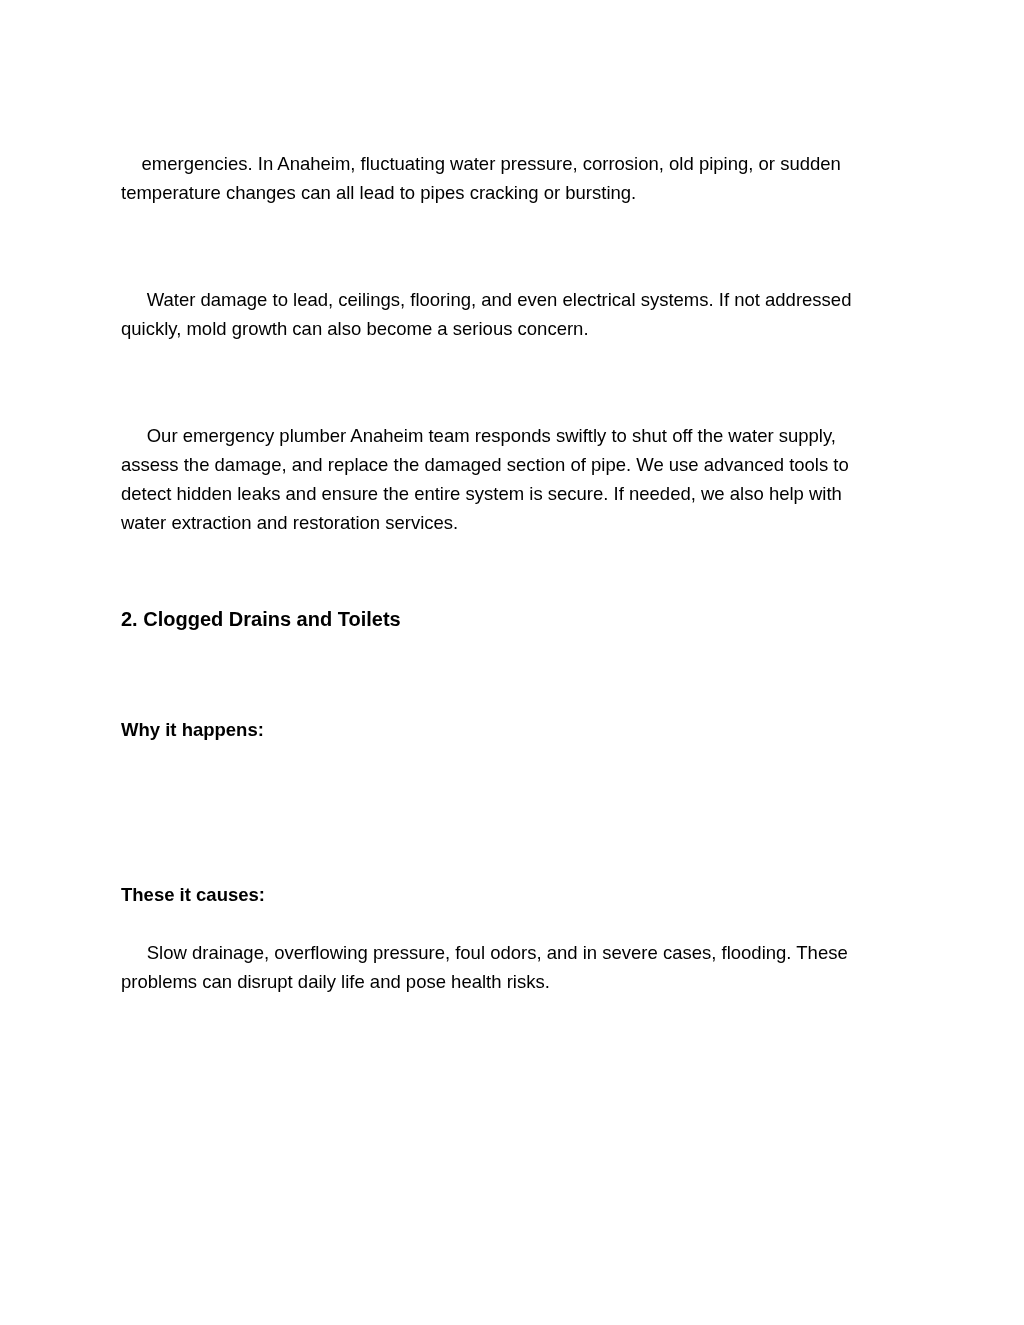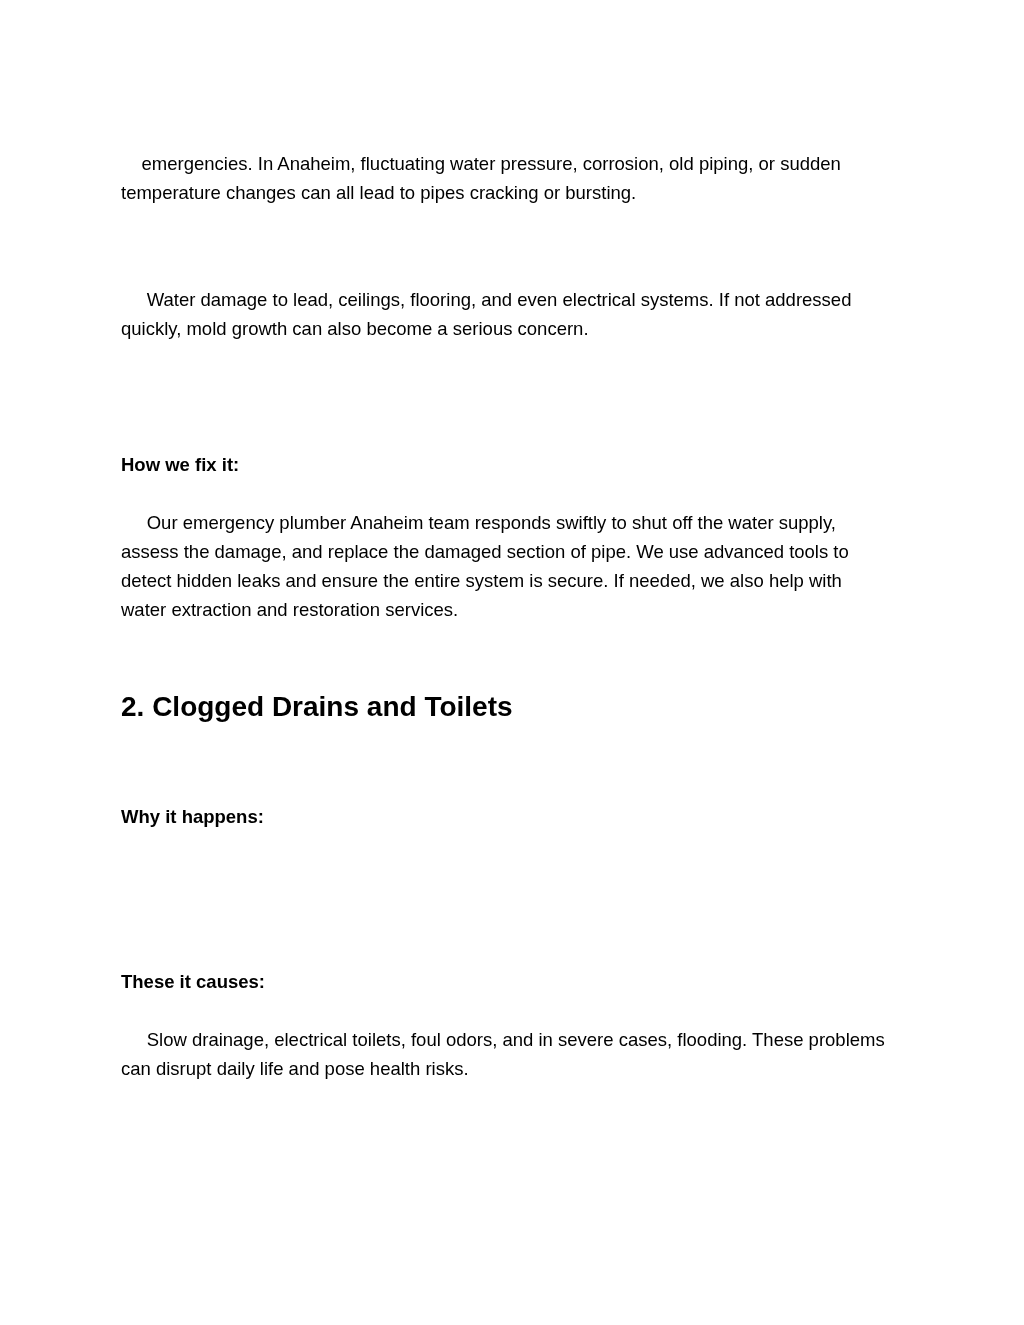--- a/index.html
+++ b/index.html
@@ -25,53 +25,52 @@
   .label {
     display: block;
     font-weight: bold;
     white-space: pre-wrap;
   }
   .body-text {
     white-space: pre-wrap;
   }
   .heading {
     font-family: inherit;
-    font-size: 28px;
+    font-size: 20px;
     line-height: 31px;
     font-weight: bold;
     margin: 38px 0 22px 0;
   }
 </style>
 </head>
 <body>
 
 <div class="page">
 
   <p class="para">
     <span class="body-text">emergencies. In Anaheim, fluctuating water pressure, corrosion, old piping, or sudden temperature changes can all lead to pipes cracking or bursting.</span>
   </p>
 
   <p class="para">
     <span class="body-text"> Water damage to lead, ceilings, flooring, and even electrical systems. If not addressed quickly, mold growth can also become a serious concern.</span>
   </p>
 
   <p class="para">
-    <strong class="label">How we fix it:</strong>
     <span class="body-text"> Our emergency plumber Anaheim team responds swiftly to shut off the water supply, assess the damage, and replace the damaged section of pipe. We use advanced tools to detect hidden leaks and ensure the entire system is secure. If needed, we also help with water extraction and restoration services.</span>
   </p>
 
   <h2 class="heading">2. Clogged Drains and Toilets</h2>
 
   <p class="para">
     <strong class="label">Why it happens:</strong>
   </p>
 
   <p class="para">
     <strong class="label">These it causes:</strong>
-    <span class="body-text"> Slow drainage, electrical toilets, foul odors, and in severe cases, flooding. These problems can disrupt daily life and pose health risks.</span>
+    <span class="body-text"> Slow drainage, overflowing pressure, foul odors, and in severe cases, flooding. These problems can disrupt daily life and pose health risks.</span>
   </p>
 
   <p class="para">
     
     
   </p>
 
 </div>
 
 </body></html>

